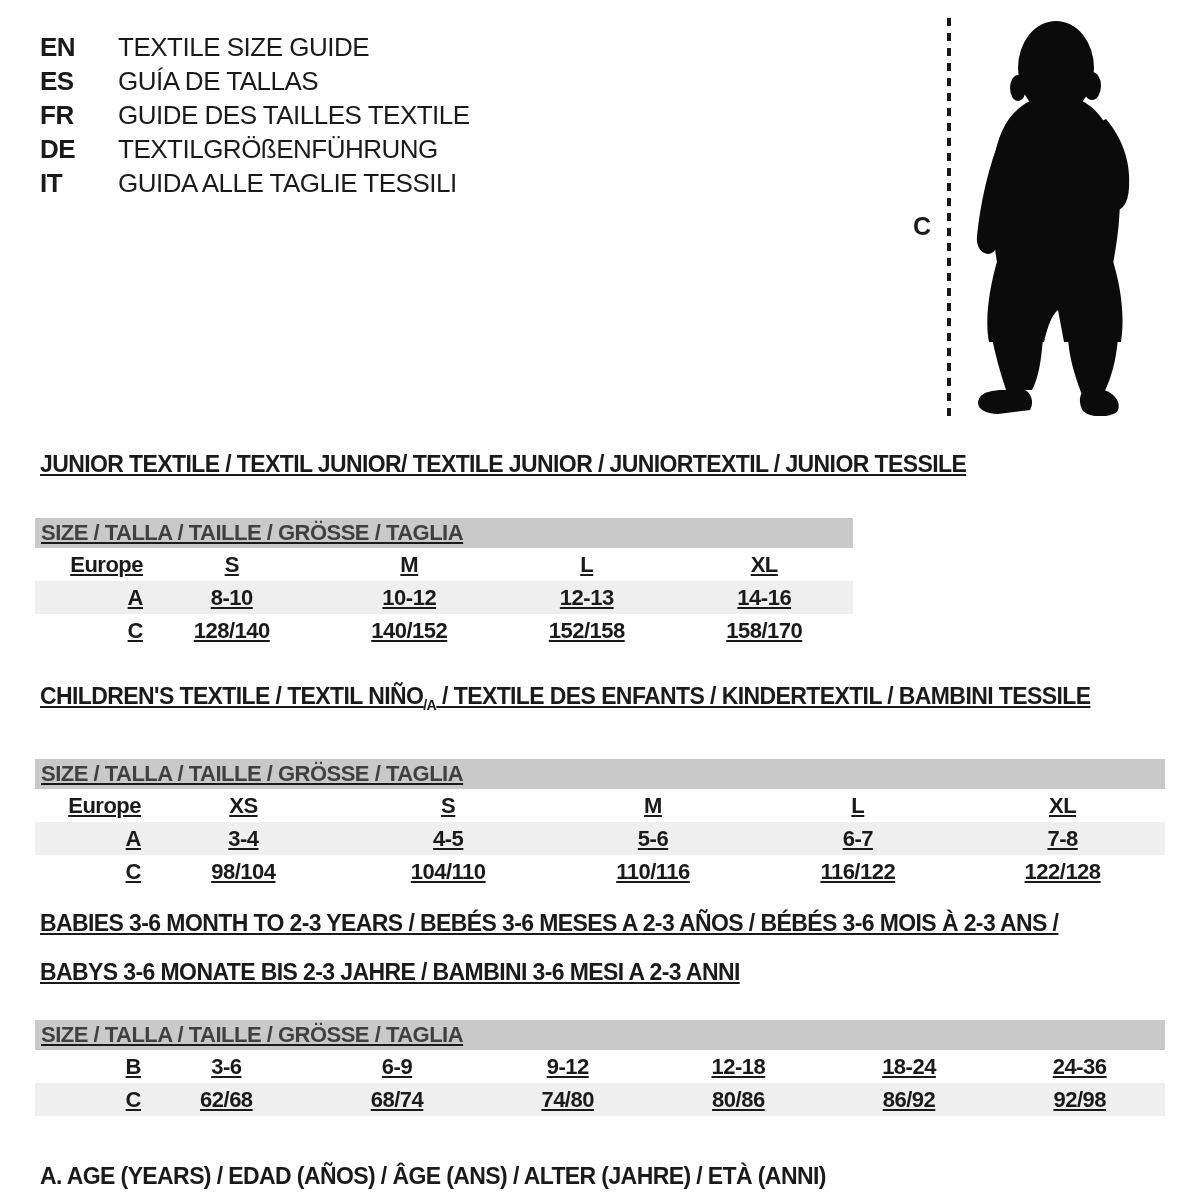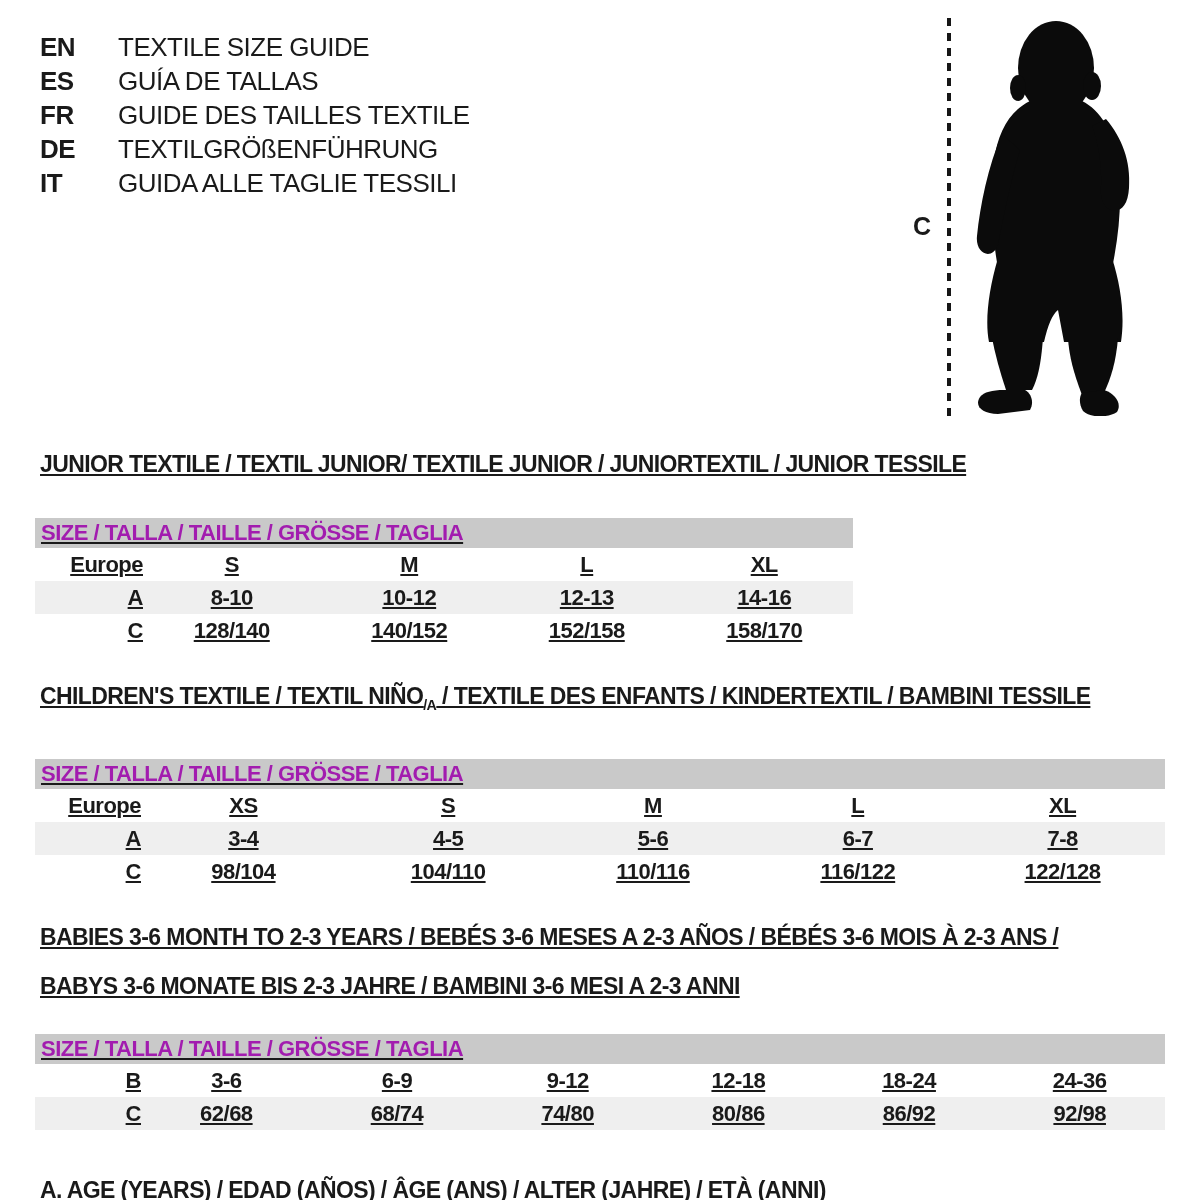--- a/index.html
+++ b/index.html
@@ -31,36 +31,36 @@
     position: absolute; left: 947px; top: 18px; width: 4px; height: 398px;
     background: repeating-linear-gradient(180deg, #161616 0 8px, transparent 8px 15px);
   }
   .silhouette { position: absolute; left: 970px; top: 16px; }
 
   
   .content { position: relative; padding: 0 35px; }
   .guide-section { margin: 0; text-decoration: underline; }
   .sec-junior   { margin-top: 8px; }
   .sec-children { margin-top: 34px; }
-  .sec-babies   { margin-top: 34px; }
+  .sec-babies   { margin-top: 20px; }
 
   .sec-title {
     font-weight: 700; font-size: 23px; letter-spacing: -0.6px;
     line-height: 30px; padding-left: 5px;
   }
   .sec-title sub { font-size: 0.62em; vertical-align: sub; font-weight: 700; }
   .title-gap { height: 20px; }
   .sec-babies .title-gap { height: 14px; }
 
   .tbl { width: 1130px; }
   .tbl.narrow { width: 818px; }
 
   .tbl-header {
     height: 30px; line-height: 30px;
-    background: #c9c9c9; color: #a21caf;
+    background: #c9c9c9; color: #404040;
     font-weight: 700; font-size: 22px; letter-spacing: -0.5px;
     padding-left: 6px;
   }
   .tbl-row { display: flex; height: 33px; line-height: 33px; }
   .tbl-row.zebra { background: #efefef; }
   .cell {
     font-weight: 700; font-size: 22px; letter-spacing: -0.5px;
     text-align: center; flex: 1 1 0;
   }
   .cell.label {

